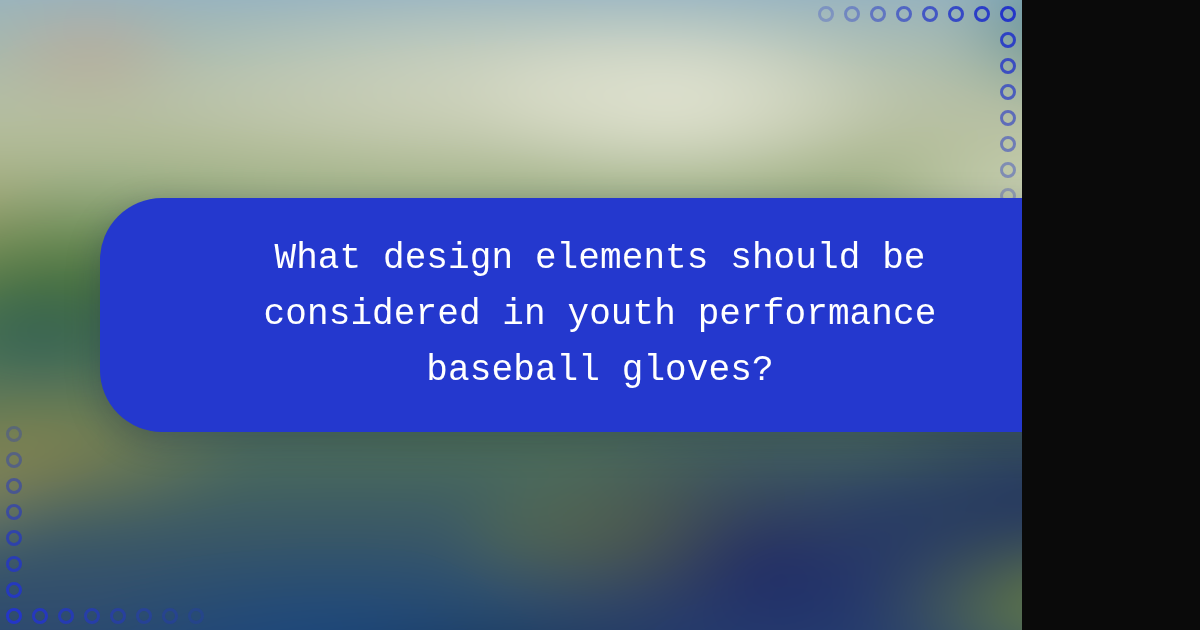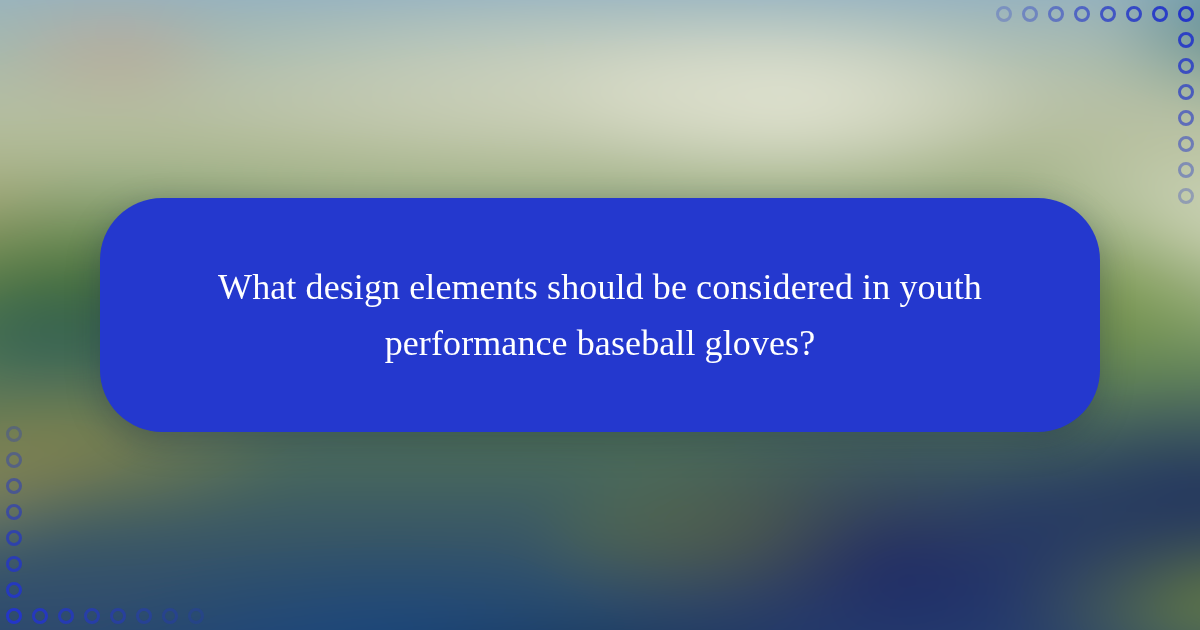--- a/index.html
+++ b/index.html
@@ -3,24 +3,24 @@
 <meta charset="utf-8">
 <title>Question Card</title>
 <style>
   html, body {
     margin: 0;
     padding: 0;
     background: #0a0a0a;
   }
   #stage {
     position: relative;
-    width: 1200px;
+    width: 1022px;
     height: 630px;
     overflow: hidden;
-    font-family: Liberation Serif, serif;
+    font-family: Liberation Mono, monospace;
     background: #a3a3a3;
   }
 
   
   .bg-layer {
     position: absolute;
     inset: -80px;
     filter: blur(26px) saturate(1.06);
     transform: scale(1.08);
   }

